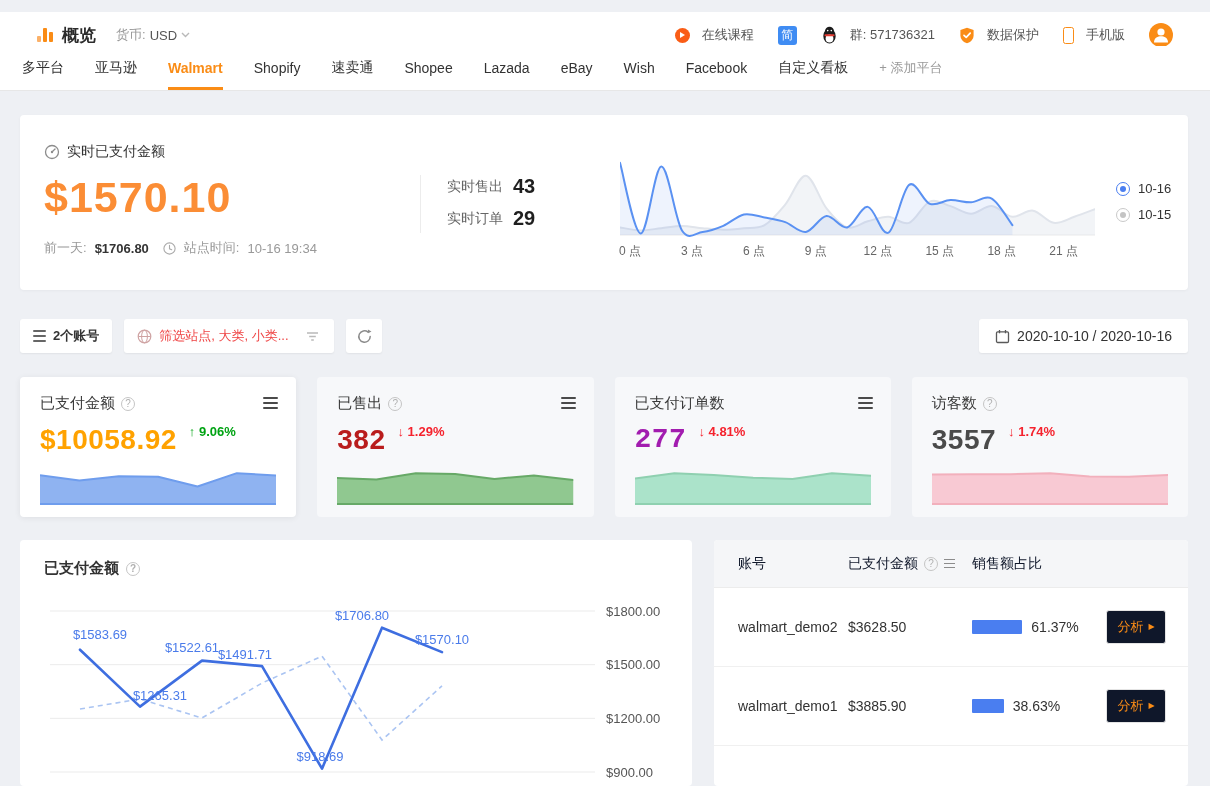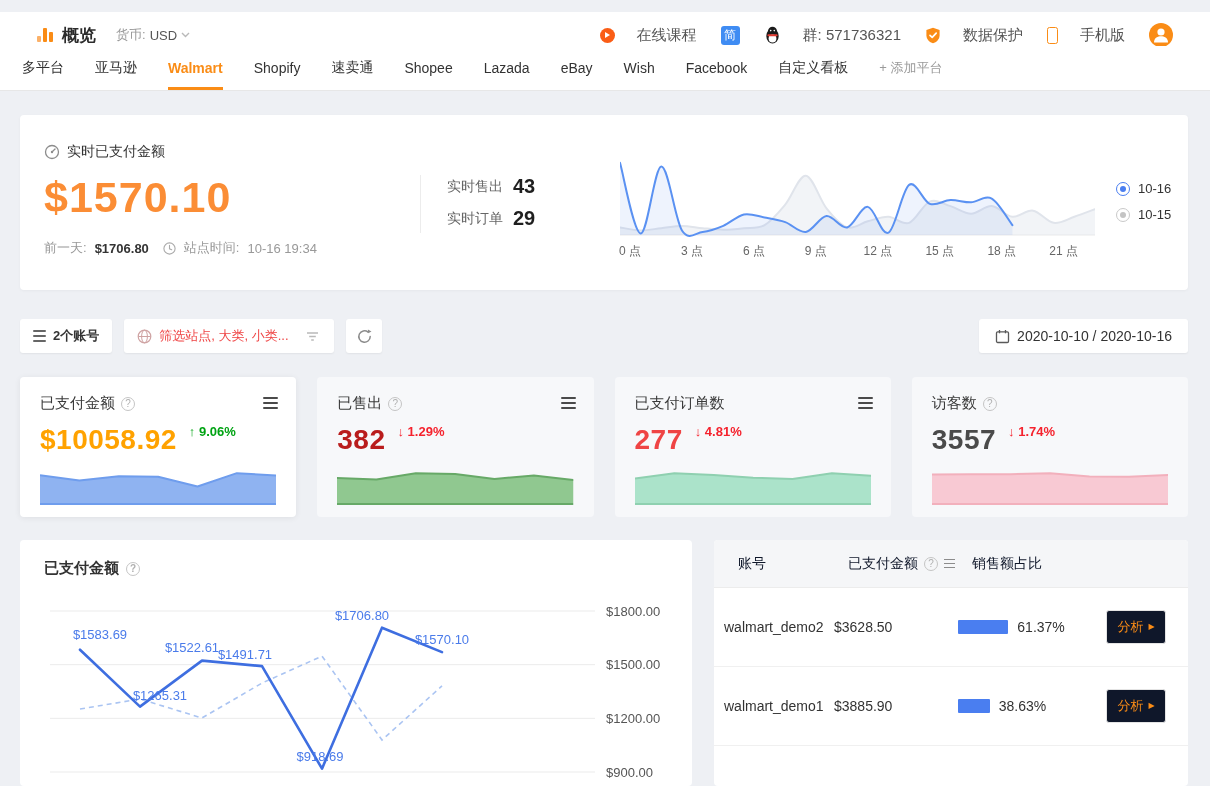--- a/index.html
+++ b/index.html
@@ -12,21 +12,21 @@
   .logo{display:inline-flex;align-items:flex-end;gap:2px;margin-right:9px;}
   .logo i{display:block;width:4px;background:#fa8c16;border-radius:1px;}
   .logo i:nth-child(1){height:6px;background:#fbb169;}
   .logo i:nth-child(2){height:14px;}
   .logo i:nth-child(3){height:10px;}
   .app-title{font-size:17px;font-weight:bold;color:#2b2b2b;margin-right:20px;}
   .currency{display:inline-flex;align-items:center;gap:4px;cursor:pointer;}
   .cur-label{font-size:13px;color:#9a9a9a;}
   .cur-val{font-size:13px;color:#555;}
   .hdr-right{display:flex;align-items:center;gap:24px;}
-  .h-item{display:inline-flex;align-items:center;gap:22px;font-size:15px;color:#555;cursor:pointer;justify-content:center;}
+  .h-item{display:inline-flex;align-items:center;gap:12px;font-size:13px;color:#555;cursor:pointer;justify-content:center;}
   .play-ic{width:15px;height:15px;border-radius:50%;background:#fa5d16;position:relative;display:inline-block;}
   .play-ic::after{content:"";position:absolute;left:5.5px;top:4px;border-left:5px solid #fff;border-top:3.5px solid transparent;border-bottom:3.5px solid transparent;}
   .lang-badge{width:19px;height:19px;border-radius:3px;background:#3f8cf3;color:#fff;font-size:12px;display:inline-flex;align-items:center;justify-content:center;cursor:pointer;}
   .phone-ic{width:9px;height:15px;border:1.6px solid #fa8c16;border-radius:2.5px;display:inline-block;}
   .avatar{width:24px;height:24px;border-radius:50%;background:#fa8c16;display:inline-flex;align-items:center;justify-content:center;cursor:pointer;}
 
   
   .tabbar{position:absolute;top:46px;left:0;right:0;height:45px;background:#fff;border-bottom:1px solid #e7e7e7;display:flex;align-items:center;padding:0 22px;box-sizing:border-box;}
   .tabs{display:flex;list-style:none;margin:0;padding:0;height:100%;}
   .tabs li{height:100%;display:flex;align-items:center;padding:2px 0 0 0;margin-right:31px;font-size:14px;color:#333;border-bottom:3px solid transparent;box-sizing:border-box;cursor:pointer;}
@@ -87,21 +87,21 @@
   .trend-svg{position:absolute;left:0;top:0;width:672px;height:246px;}
 
   .table-card{position:absolute;left:714px;top:540px;width:474px;height:246px;background:#fff;border-radius:4px;overflow:hidden;}
   .thead{height:48px;background:#f5f6f8;display:flex;align-items:center;font-size:14px;color:#0f172a;border-bottom:1px solid #ececec;box-sizing:border-box;}
   .thead .c1{width:110px;padding-left:24px;}
   .thead .c2{width:118px;display:flex;align-items:center;gap:6px;}
   .thead .c3{padding-left:6px;}
   .sort-ic{display:inline-flex;flex-direction:column;gap:2.5px;cursor:pointer;}
   .sort-ic i{display:block;width:11px;height:1.6px;background:#8c8c8c;}
   .trow{height:78px;display:flex;align-items:center;border-bottom:1px solid #f0f0f0;font-size:14px;color:#333;}
-  .trow .c1{width:110px;padding-left:10px;}
+  .trow .c1{width:110px;padding-left:24px;}
   .trow .c2{width:118px;padding-left:0;}
   .trow .share{display:flex;align-items:center;gap:9px;padding-left:6px;}
   .trow .bar{height:14px;background:#4a7ef0;border-radius:1px;}
   .analyze-btn{margin-left:auto;margin-right:22px;width:58px;height:32px;border:1px solid #e4e4e4;border-radius:3px;background:#0f172a;color:#fa8c16;font-size:13px;display:inline-flex;align-items:center;justify-content:center;gap:5px;cursor:pointer;}
   .analyze-btn .tri{font-size:8px;line-height:1;}
 </style>
 </head>
 <body>
 
 <div class="page">
@@ -324,21 +324,21 @@
       <div class="mcard">
         <div class="mtitle">
           <span>已支付订单数</span>
         </div>
         <span class="mmenu">
           <i></i>
           <i></i>
           <i></i>
         </span>
         <div class="mvalue-row">
-          <span class="mvalue" style="color: #ef4444;">277</span>
+          <span class="mvalue" style="color: #a21caf; font-family: Liberation Mono, monospace;">277</span>
           <span class="mdelta" style="color: rgb(245, 34, 45);">↓ 4.81%</span>
         </div>
         <div class="spark">
           <svg viewBox="0 0 240 38" preserveAspectRatio="none">
             <path d="M0,10.3986013986014 L40,5.153846153846157 L80,7.1206293706293735 L120,9.743006993006997 L160,11.054195804195807 L200,5.153846153846157 L240,7.776223776223777 L240,35 L0,35 Z" fill="#abe3ca" stroke="none"></path>
             <path d="M0,10.3986013986014 L40,5.153846153846157 L80,7.1206293706293735 L120,9.743006993006997 L160,11.054195804195807 L200,5.153846153846157 L240,7.776223776223777" fill="none" stroke="#8fd0b0" stroke-width="2" stroke-linejoin="round"></path>
             <line x1="0" y1="36" x2="240" y2="36" stroke="#8fd0b0" stroke-width="2"></line>
           </svg>
         </div>
       </div>

